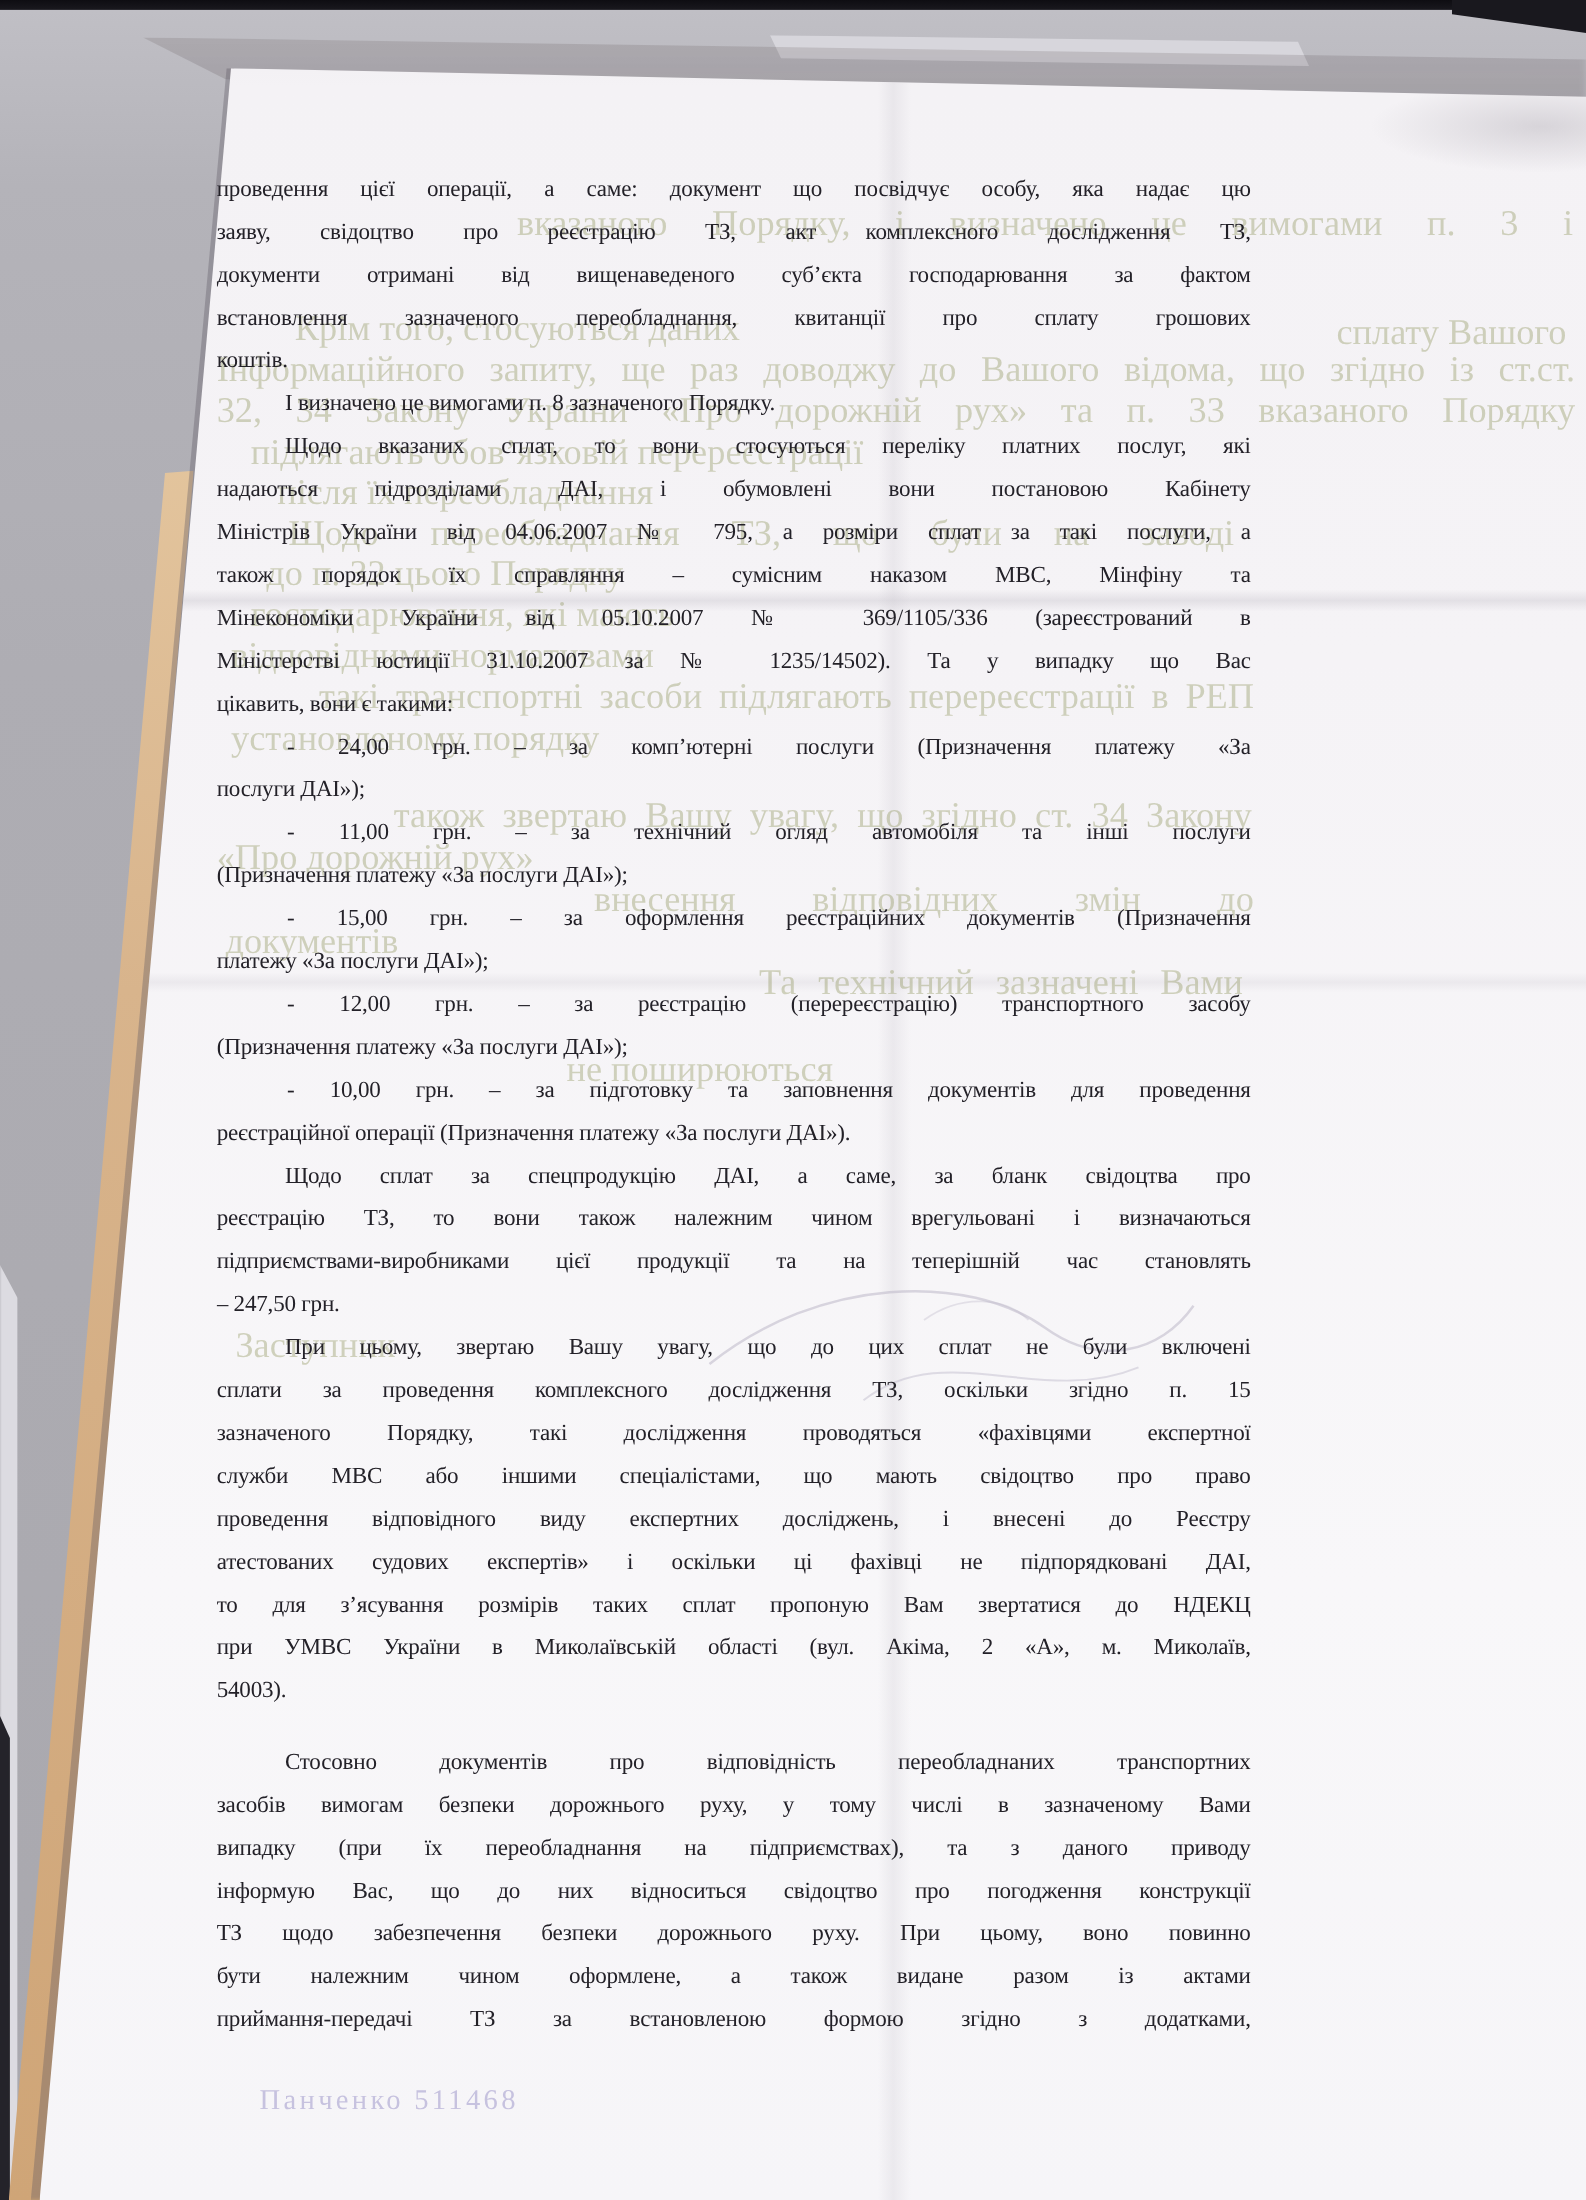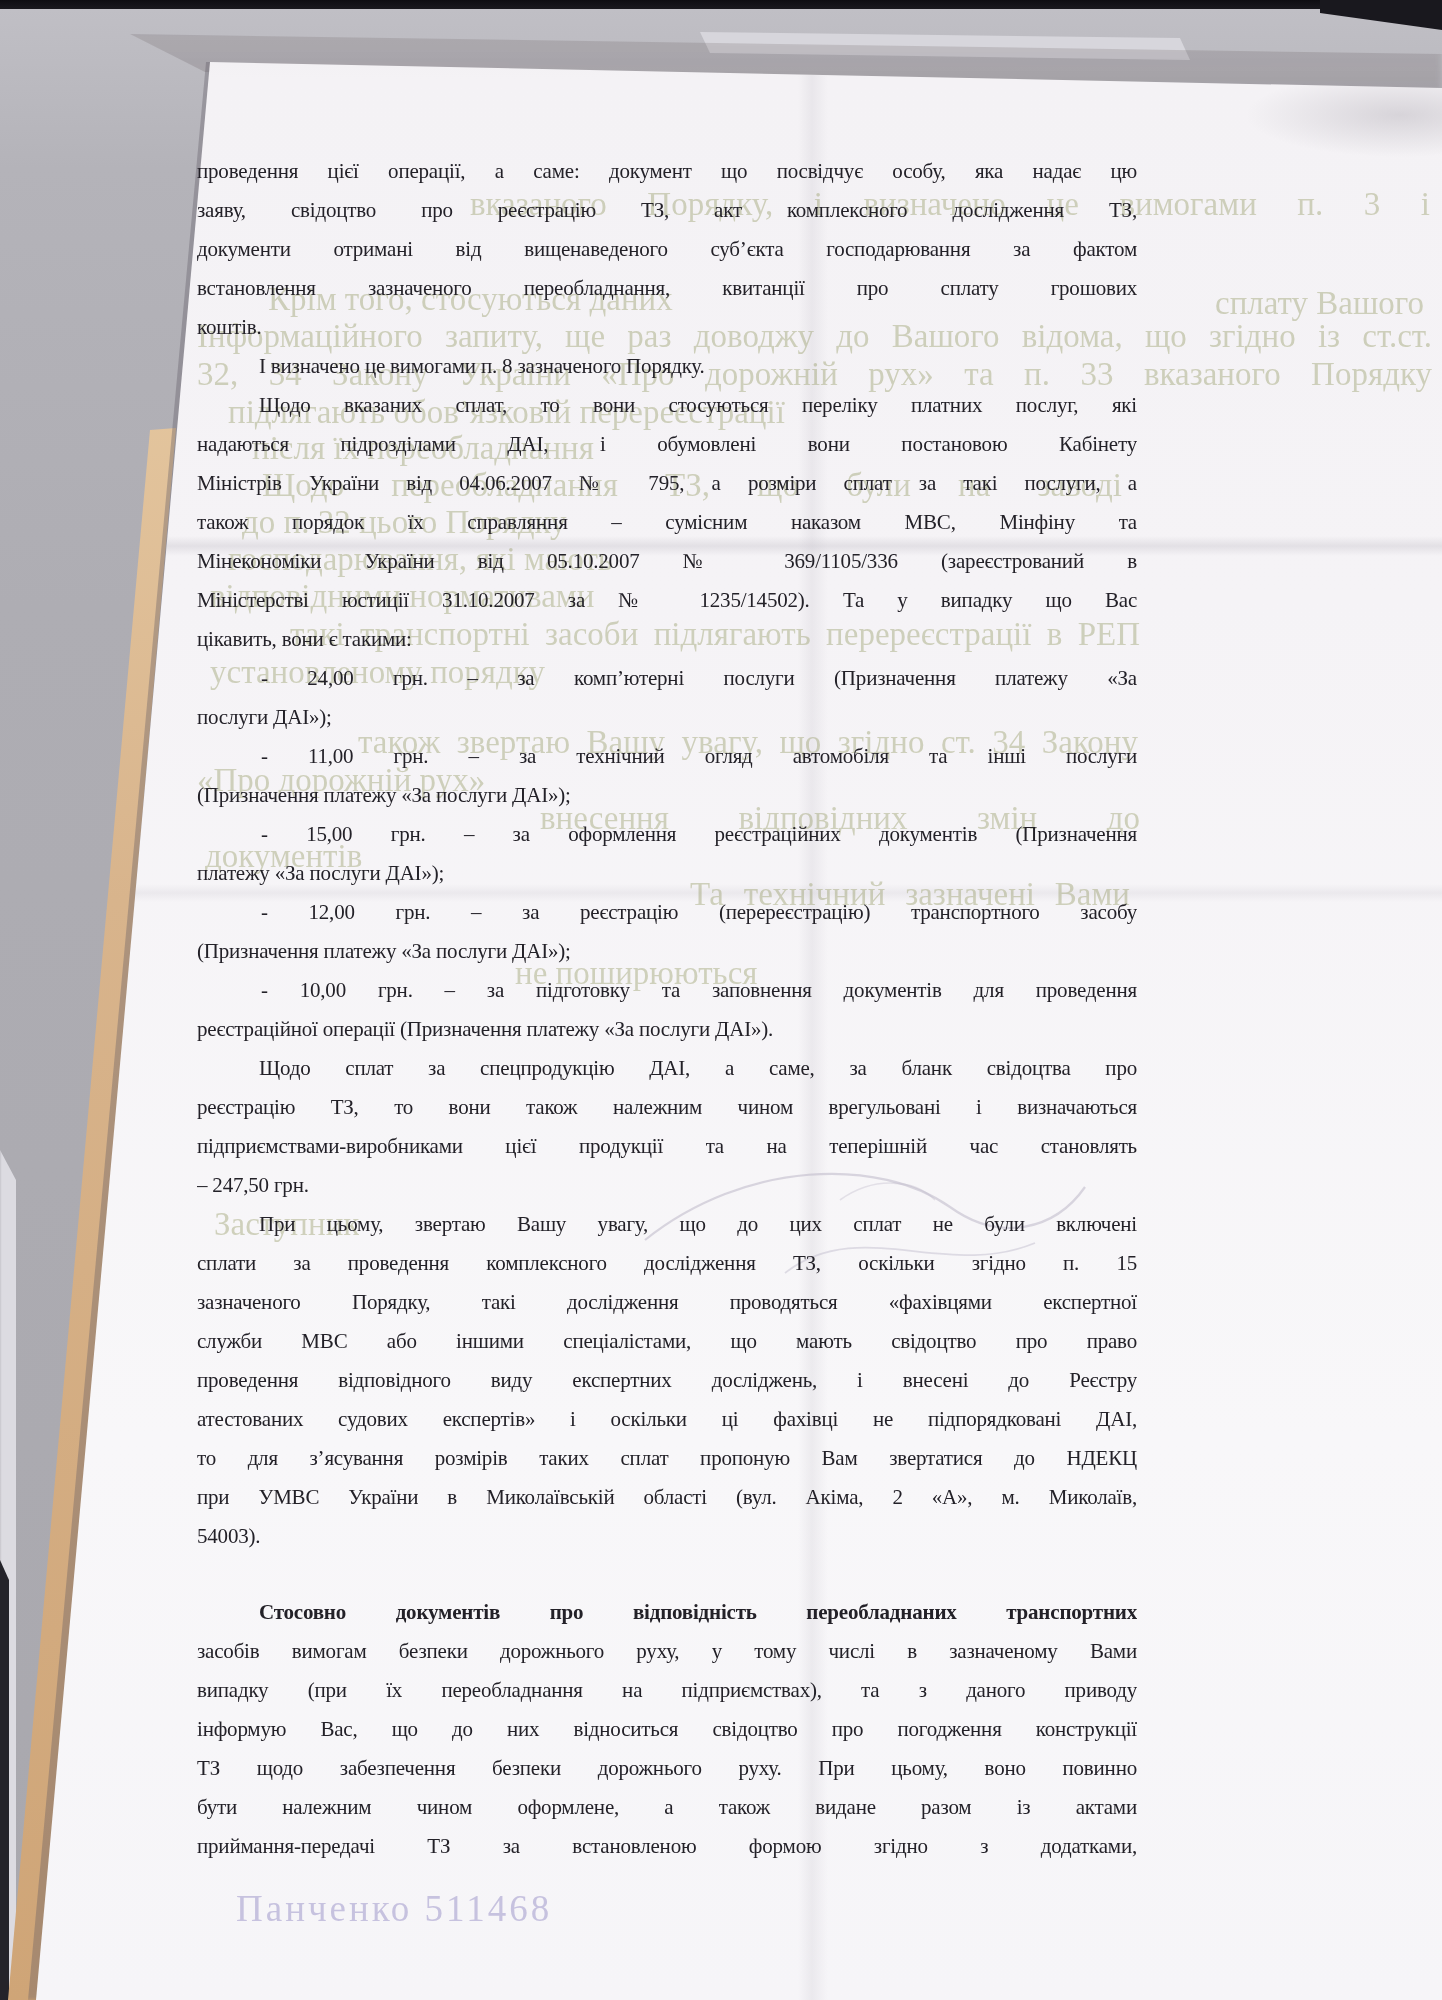--- a/index.html
+++ b/index.html
@@ -56,31 +56,31 @@
     color:var(--ink);font-size:21px;line-height:39px;letter-spacing:-0.2px;
   }
   .line{
     height:39px;overflow:hidden;
     text-align:justify;text-align-last:justify;
     -moz-text-align-last:justify;
   }
   .line.end{text-align-last:left;-moz-text-align-last:left;}
   .line.ind1{text-indent:62px;}
   .line.ind2{text-indent:64px;}
-  .line.gap{margin-top:37px;font-weight:bold;}
+  .line.gap{margin-top:26px;}
   
   #ghost-layer{position:absolute;left:0;top:0;width:1442px;height:2000px;pointer-events:none;}
   .ghost{
     position:absolute;color:var(--ghost);opacity:.38;
     font-size:33px;line-height:32px;height:34px;overflow:hidden;
     white-space:nowrap;filter:blur(.4px);
   }
   .ghost.wide{white-space:normal;text-align:justify;text-align-last:justify;-moz-text-align-last:justify;}
   .ghost.lav{
-    color:var(--lav);opacity:.62;font-size:37px;letter-spacing:3px;filter:blur(.7px);
+    color:var(--lav);opacity:.62;font-size:26px;letter-spacing:3px;filter:blur(.7px);
   }
   .scribble{position:absolute;left:615px;top:1145px;}
 </style>
 </head>
 <body>
 
 <div class="layer topbar"></div>
 <div class="layer scanner"></div>
 <div class="layer top-corner"></div>
 <div class="layer behind-sheet"></div>

